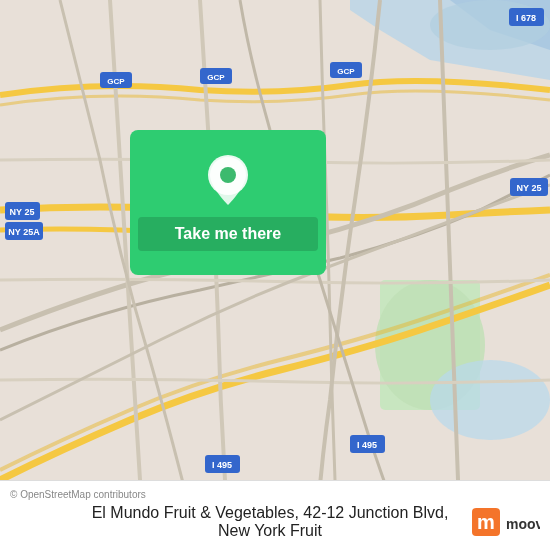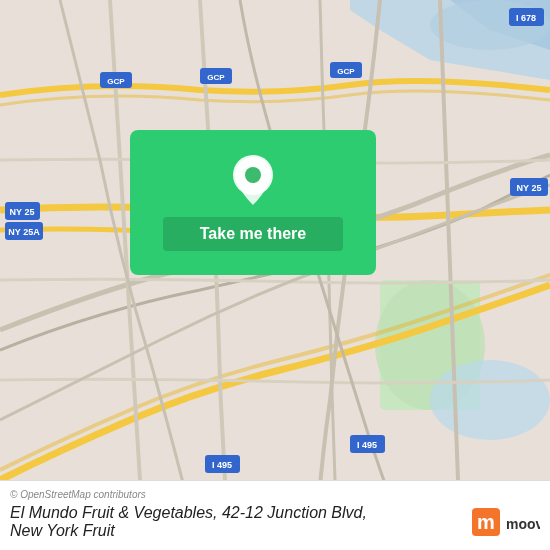--- a/index.html
+++ b/index.html
@@ -33,21 +33,21 @@
       top: 0; left: 0;
       width: 100%;
       height: 100%;
     }
 
     
     #action-panel {
       position: absolute;
       top: 130px;
       left: 130px;
-      width: 246px;
+      width: 196px;
       height: 145px;
       background-color: #2ecc71;
       border-radius: 8px;
       display: flex;
       flex-direction: column;
       align-items: center;
       justify-content: center;
       gap: 10px;
       z-index: 10;
     }
@@ -73,33 +73,33 @@
     
     #info-bar {
       position: absolute;
       bottom: 0;
       left: 0;
       right: 0;
       background: white;
       padding: 8px 20px 10px 10px;
       z-index: 10;
       border-top: 1px solid #ddd;
-      font-style: italic;
     }
 
     #copyright-line {
       font-size: 10px;
       color: #888;
       margin-bottom: 4px;
     }
 
     #location-name {
       font-size: 16px;
       color: #222;
       font-weight: 500;
+      text-align: center;
     }
 
     #moovit-badge {
       position: absolute;
       bottom: 12px;
       right: 10px;
       display: flex;
       align-items: center;
       gap: 0;
       z-index: 11;

